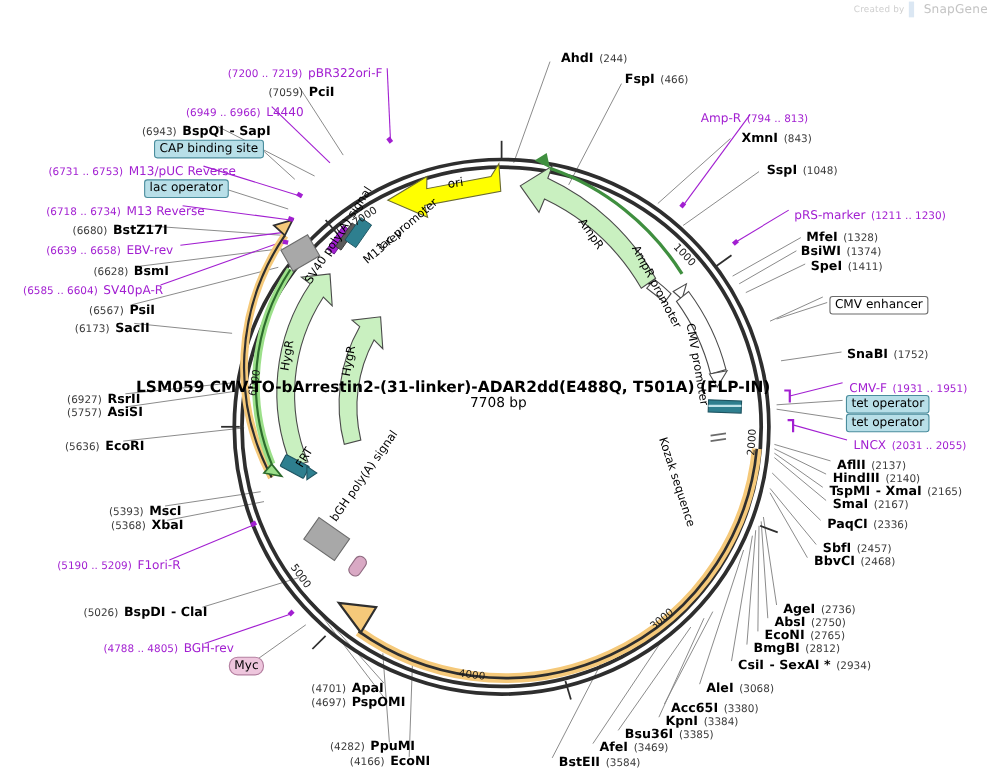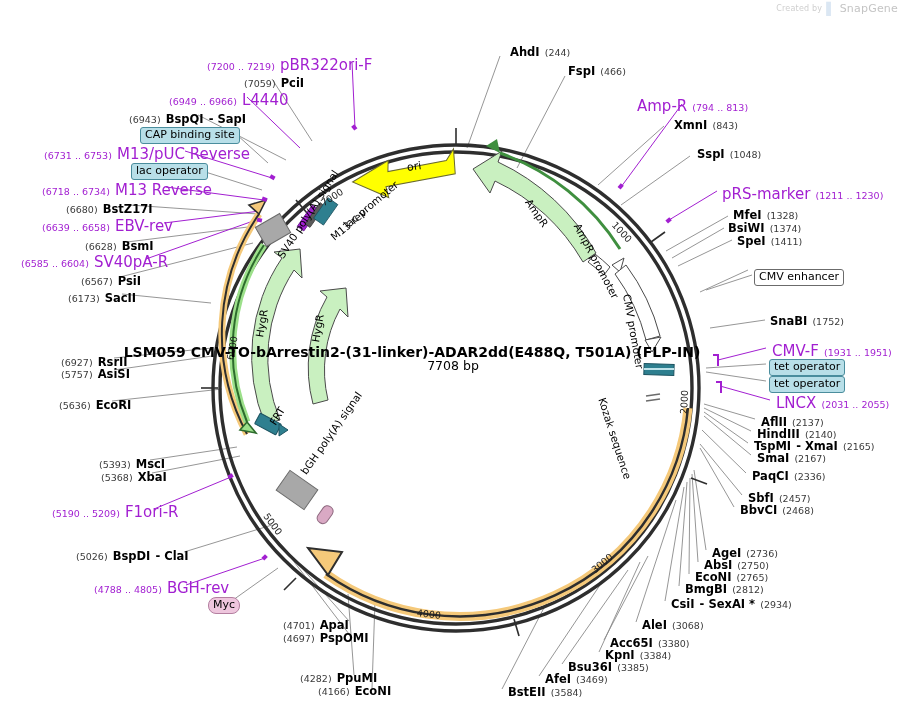--- a/index.html
+++ b/index.html
@@ -16,21 +16,21 @@
     font-family:"DejaVu Sans","Liberation Sans",sans-serif;
   }
   .wm .wm-t1{font-size:8px;color:#cfcfcf;}
   .wm .wm-mark{color:#dbe7f3;font-size:12px;line-height:1;}
   .wm .wm-t2{font-size:11px;color:#c4c4c4;}
 
   
   .lbl{position:absolute;white-space:nowrap;line-height:1.05;}
   .enz{font-size:11.5px;font-weight:bold;color:#000;}
   .pos{font-size:9.5px;font-weight:normal;color:#3a3a3a;}
-  .feat{font-size:15px;color:#a21fd1;}
+  .feat{font-size:11px;color:#a21fd1;}
   .featpos{font-size:9.5px;color:#a21fd1;}
   .sep{font-weight:bold;}
 
   .badge{
     position:absolute;white-space:nowrap;font-size:11px;color:#000;
     border:1px solid #5b5b5b;border-radius:3px;padding:0px 4px 1px 4px;
     background:#fff;line-height:1.25;
   }
   .badge.cyan{background:#b8dfe8;border-color:#4a8d9d;}
   .badge.pink{background:#eec6dd;border-color:#b47fa0;border-radius:8px;}

